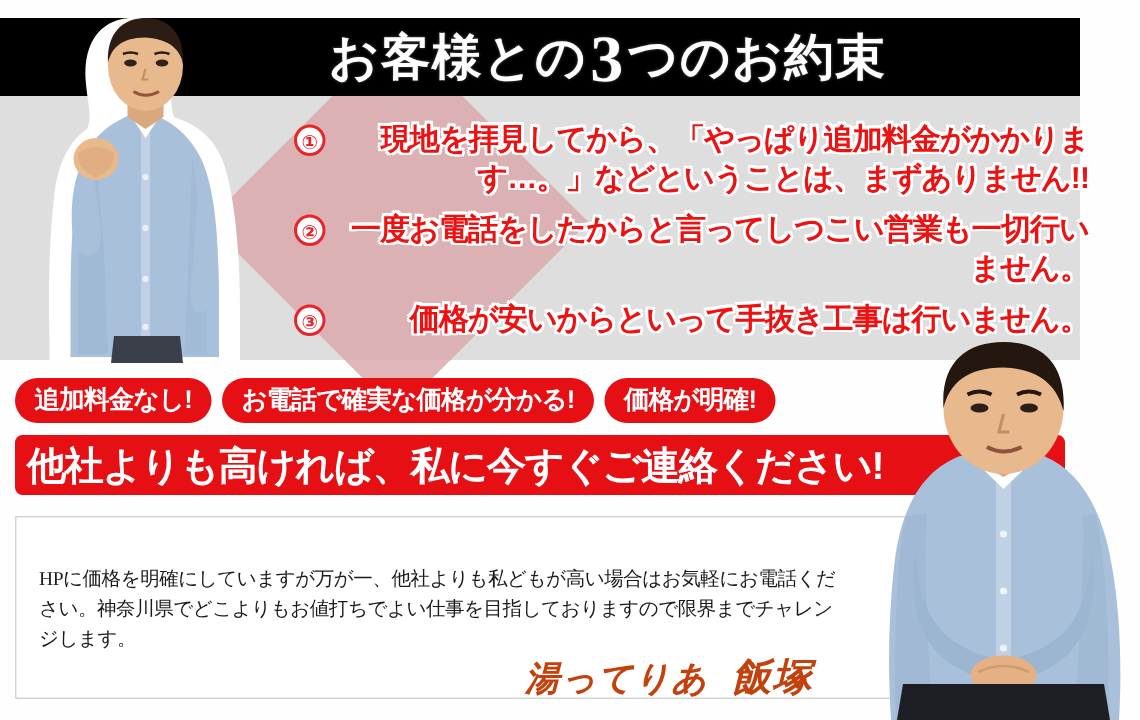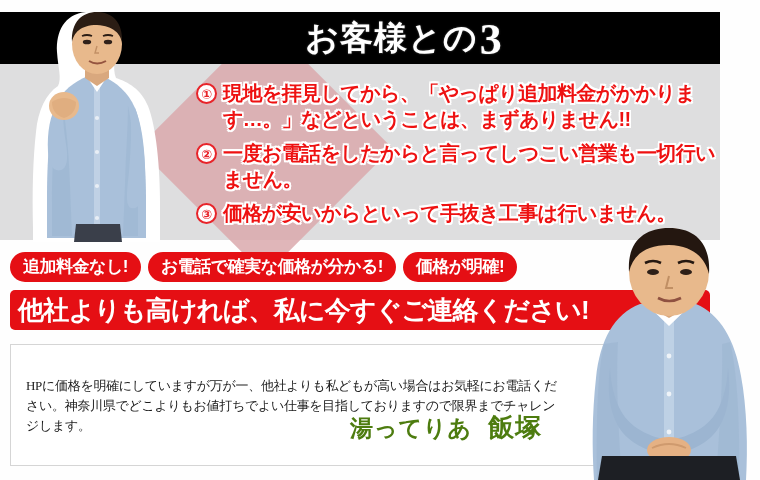--- a/index.html
+++ b/index.html
@@ -110,20 +110,21 @@
     color: #ee1111;
     font-size: 20px;
     font-weight: bold;
     line-height: 1.32;
     letter-spacing: -0.6px;
     text-shadow:
       1.6px 1.6px 0 #ffffff, -1.6px 1.6px 0 #ffffff,
       1.6px -1.6px 0 #ffffff, -1.6px -1.6px 0 #ffffff,
       0 1.8px 0 #ffffff, 0 -1.8px 0 #ffffff,
       1.8px 0 0 #ffffff, -1.8px 0 0 #ffffff;
+    text-align: right;
   }
 
   
   .portrait-left {
     position: absolute;
     left: 28px;
     top: 6px;
     width: 140px;
     height: 236px;
   }
@@ -199,46 +200,48 @@
     width: 540px;
     font-family: "Liberation Serif", "DejaVu Serif", serif;
     font-size: 13px;
     line-height: 1.52;
     color: #1a1a1a;
     letter-spacing: -0.3px;
   }
   .signature {
     position: absolute;
     left: 350px;
-    top: 410px;
+    top: 434px;
     font-family: "Liberation Serif", "DejaVu Serif", serif;
     font-size: 23px;
     font-weight: bold;
-    color: #4d7c0f;
+    color: #c2410c;
     letter-spacing: 1px;
     white-space: nowrap;
+    font-style: italic;
   }
   .sig-name {
     margin-left: 16px;
     font-size: 26px;
   }
 </style>
 </head>
 <body>
 
 <div id="banner">
 
   <div class="gray-panel"></div>
 
   <div class="diamond-watermark"></div>
 
   <div class="header-bar"></div>
   <div class="header-title">
     <span>お客様との</span>
       <span class="big-num">3</span>
+      <span>つのお約束</span>
   </div>
 
   <div class="promise-list">
     <div class="promise-row">
       <div class="promise-num">①</div>
       <div class="promise-text">現地を拝見してから、「やっぱり追加料金がかかります…。」などということは、まずありません!!</div>
     </div>
     <div class="promise-row">
       <div class="promise-num">②</div>
       <div class="promise-text">一度お電話をしたからと言ってしつこい営業も一切行いません。</div>

